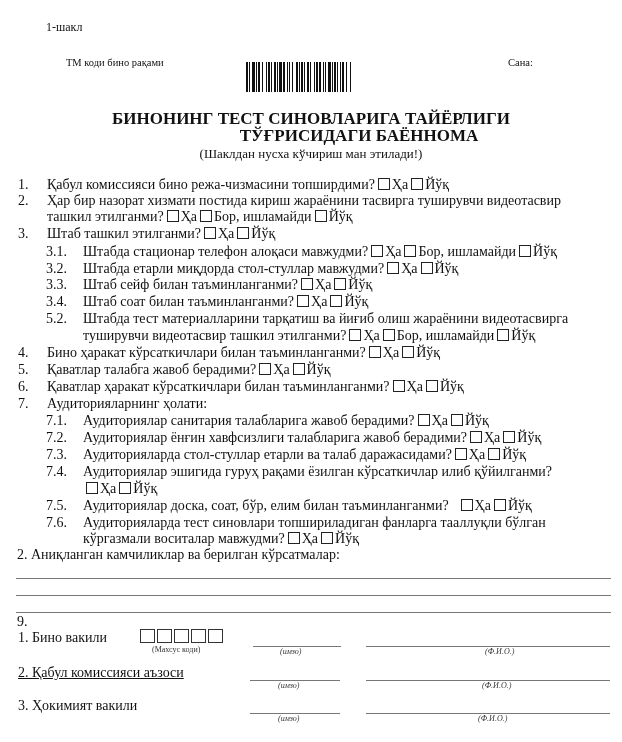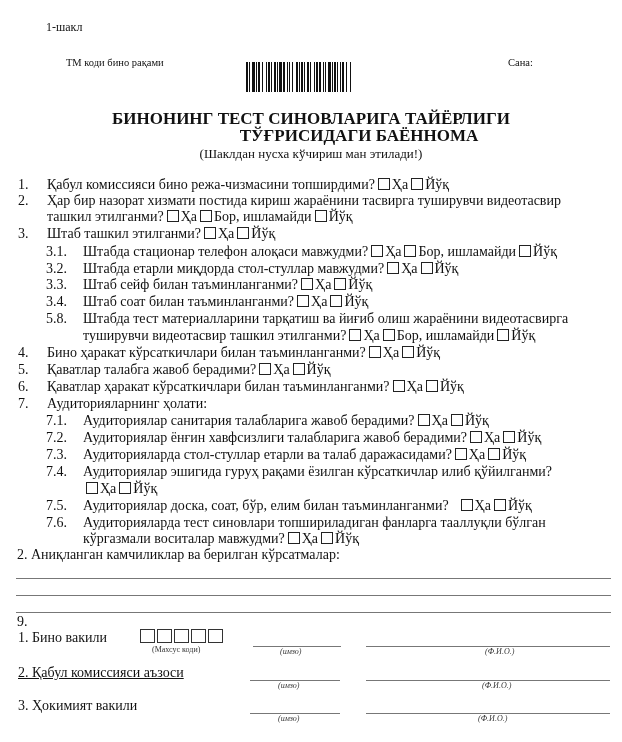--- a/index.html
+++ b/index.html
@@ -119,21 +119,21 @@
   <span class="num">3.3.</span>
   <span class="txt"><span>Штаб сейф билан таъминланганми?</span><span class="cb"></span><span>Ҳа</span><span class="cb"></span><span>Йўқ</span></span>
 </div>
 
 <div class="item l2" style="top:294px;">
   <span class="num">3.4.</span>
   <span class="txt"><span>Штаб соат билан таъминланганми?</span><span class="cb"></span><span>Ҳа</span><span class="cb"></span><span>Йўқ</span></span>
 </div>
 
 <div class="item l2" style="top:311px;">
-  <span class="num">5.8.</span>
+  <span class="num">5.2.</span>
   <span class="txt">Штабда тест материалларини тарқатиш ва йиғиб олиш жараёнини видеотасвирга</span>
 </div>
 <div class="item l2" style="top:328px;">
   <span class="txt"><span>туширувчи видеотасвир ташкил этилганми?</span><span class="cb"></span><span>Ҳа</span><span class="cb"></span><span>Бор, ишламайди</span><span class="cb"></span><span>Йўқ</span></span>
 </div>
 
 <div class="item l1" style="top:345px;">
   <span class="num">4.</span>
   <span class="txt"><span>Бино ҳаракат кўрсаткичлари билан таъминланганми?</span><span class="cb"></span><span>Ҳа</span><span class="cb"></span><span>Йўқ</span></span>
 </div>

